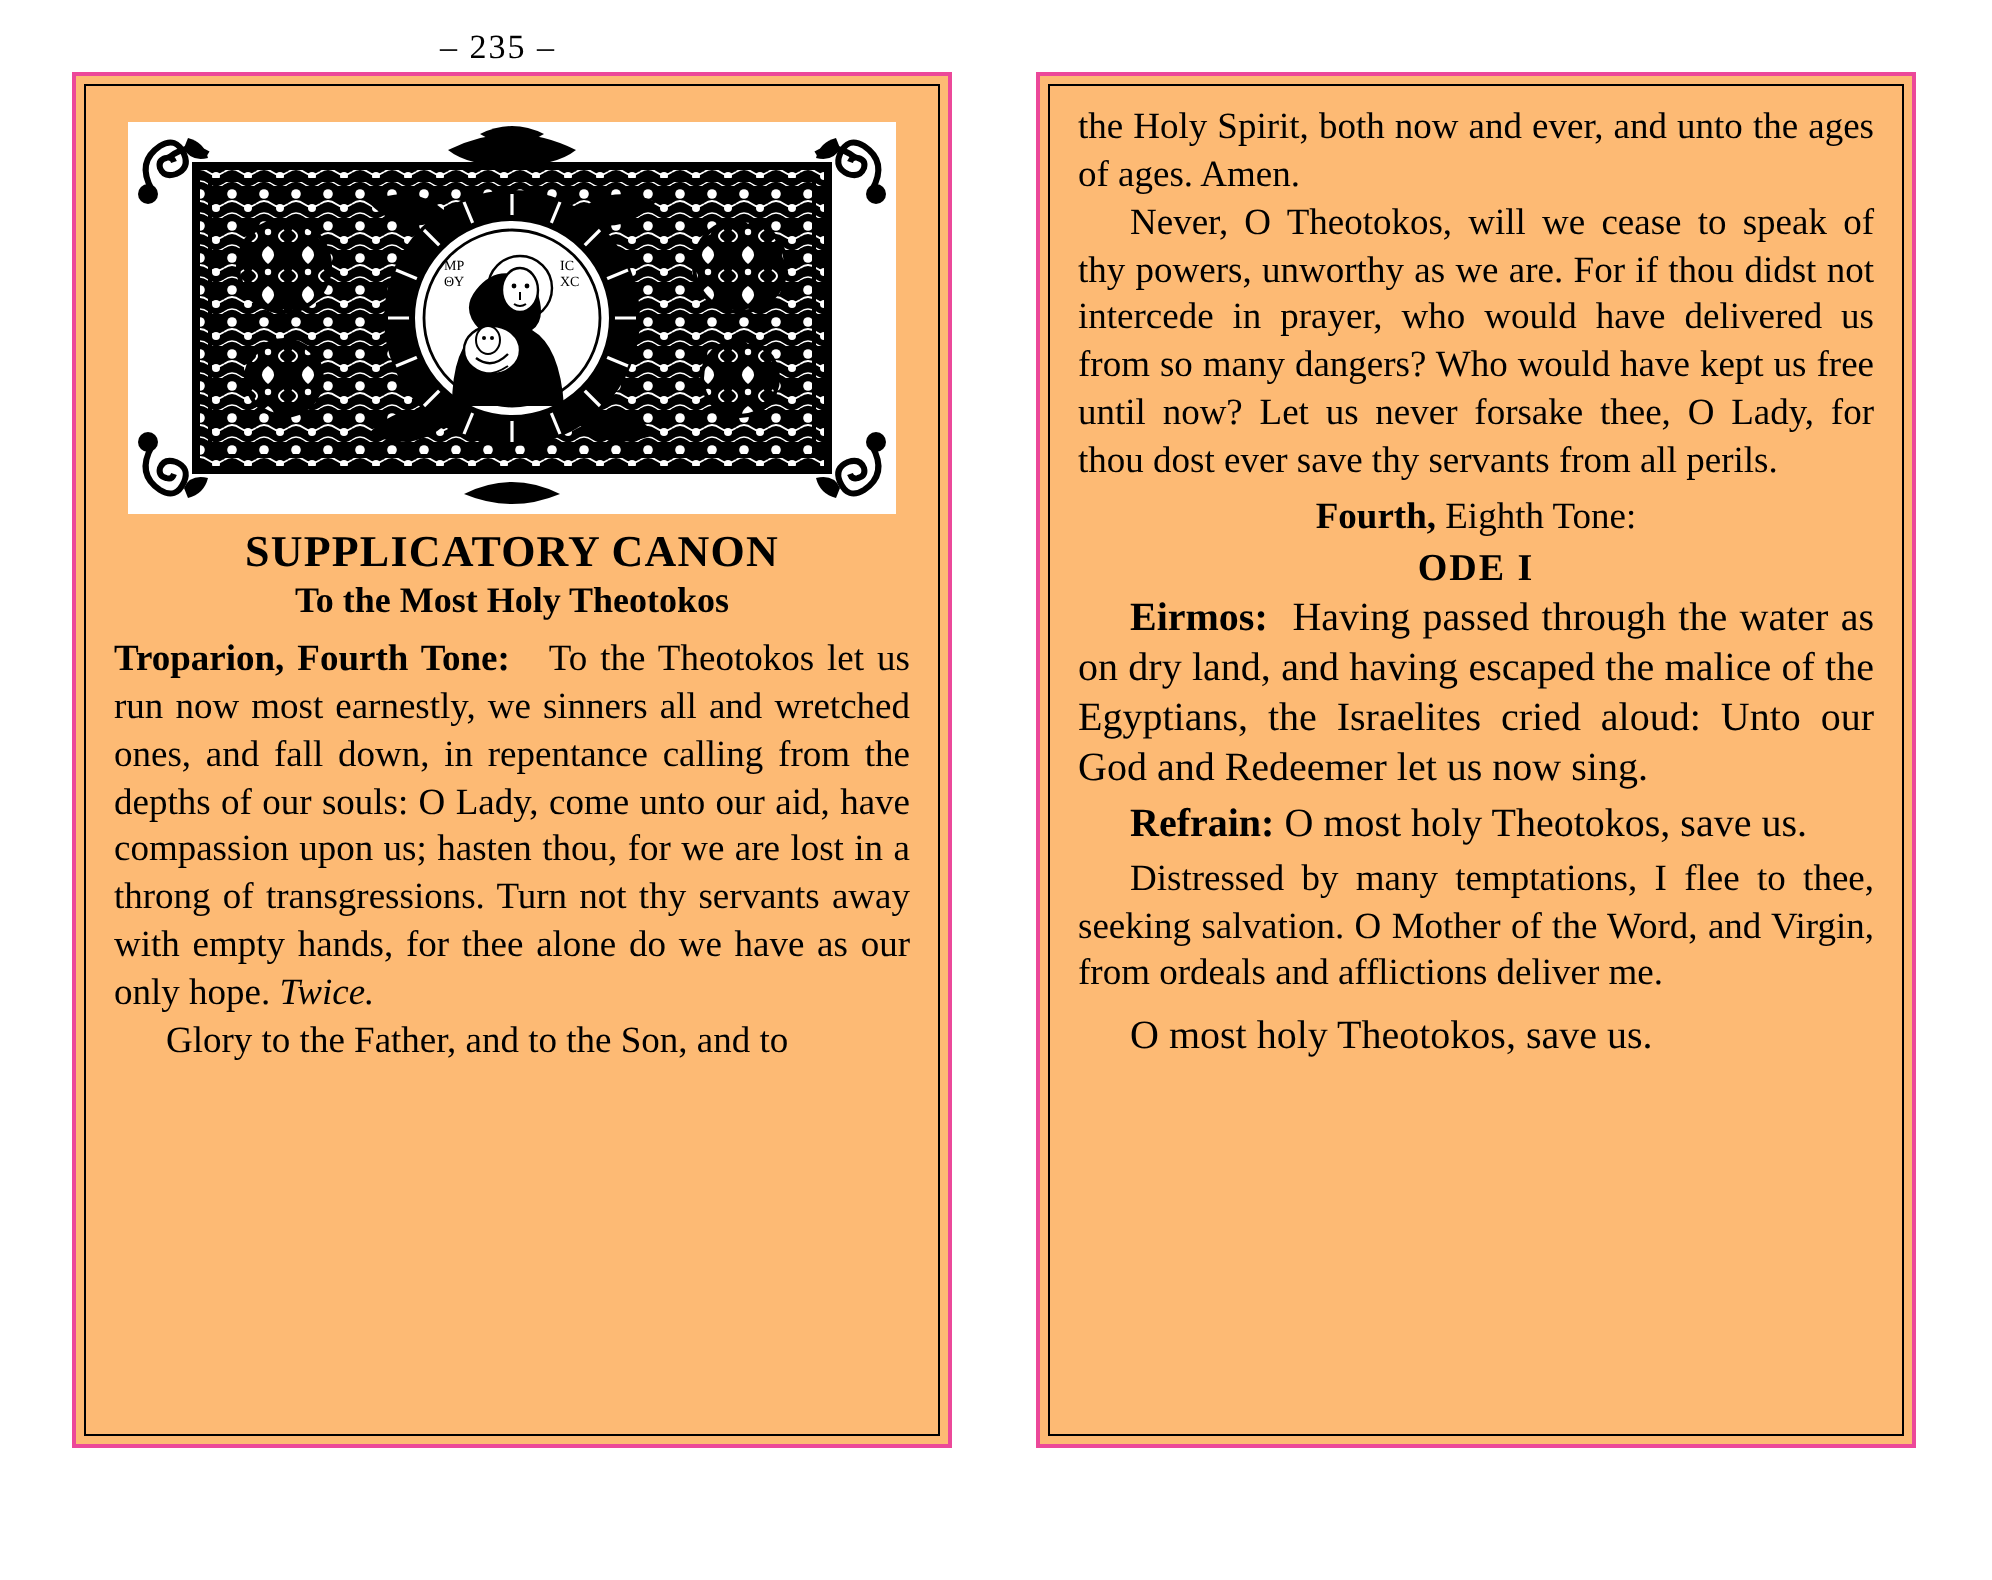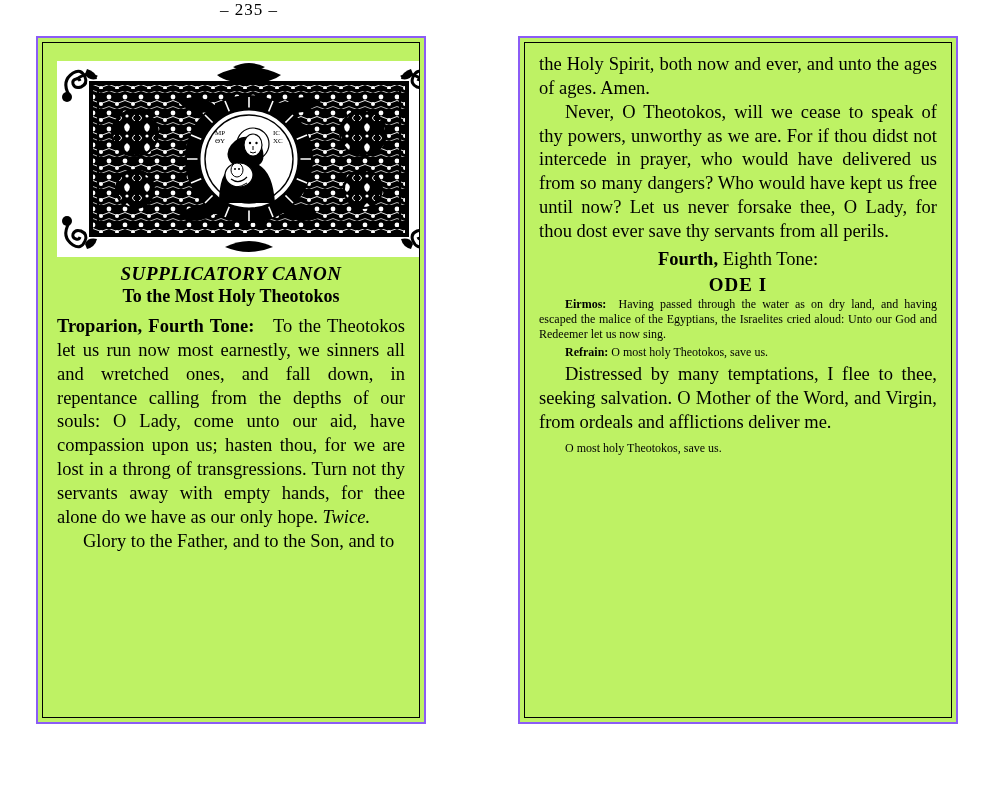--- a/index.html
+++ b/index.html
@@ -24,43 +24,43 @@
   .page {
     position: relative;
     width: 498px;
     height: 790px;
     box-sizing: border-box;
   }
   .folio {
     text-align: center;
     font-size: 17px;
     letter-spacing: 1px;
-    padding-top: 0;
+    padding-top: 14px;
     height: 34px;
     box-sizing: border-box;
   }
   .frame-outer {
     position: absolute;
     box-sizing: border-box;
-    border: 2px solid #8b5cf6;
-    background: #bef264;
+    border: 2px solid #ec4899;
+    background: #fdba74;
   }
   .frame-inner {
     position: absolute;
     inset: 4px;
     border: 1px solid #000;
     box-sizing: border-box;
     padding: 10px 14px;
     overflow: hidden;
   }
   
   .page-left .frame-outer {
     left: 36px;
     top: 36px;
-    width: 390px;
+    width: 440px;
     height: 688px;
   }
   
   .page-right .frame-outer {
     left: 20px;
     top: 36px;
     width: 440px;
     height: 688px;
   }
 
@@ -74,42 +74,41 @@
   }
   .headpiece svg { display: block; }
 
   
   .title-block {
     text-align: center;
     margin: 4px 0 2px 0;
   }
   .title-main {
     font-weight: bold;
-    font-size: 19px;
+    font-size: 22px;
     letter-spacing: 0.6px;
-    font-style: italic;
   }
   .title-sub {
     font-weight: bold;
     font-size: 18px;
     margin-top: 1px;
   }
   p {
     margin: 0;
     font-size: 18.5px;
     line-height: 1.29;
     text-align: justify;
     text-justify: inter-word;
   }
   p.indent { text-indent: 26px; }
   p.noindent { text-indent: 0; }
   .rubric { font-weight: bold; }
   .ital { font-style: italic; }
   .small {
-    font-size: 12px;
+    font-size: 20px;
     line-height: 1.26;
   }
   .ode {
     text-align: center;
     font-weight: bold;
     font-size: 19px;
     letter-spacing: 1px;
     margin: 2px 0 1px 0;
   }
   .canon-line {

